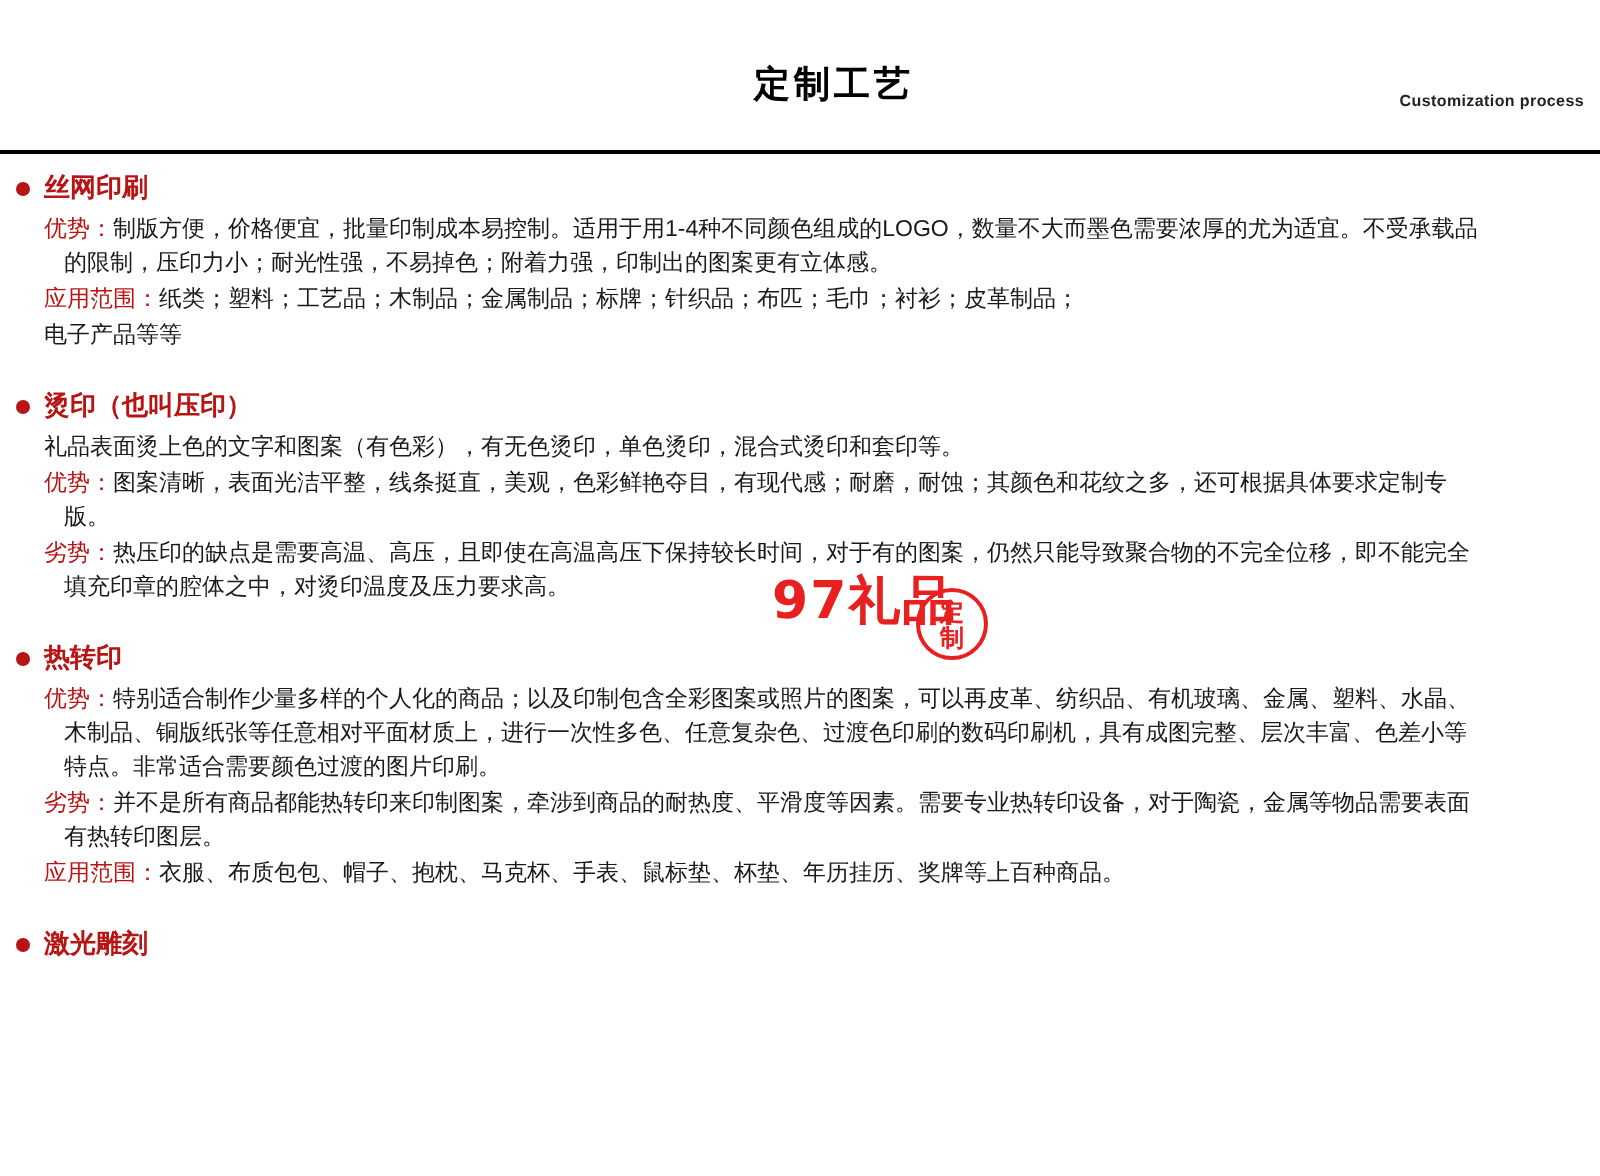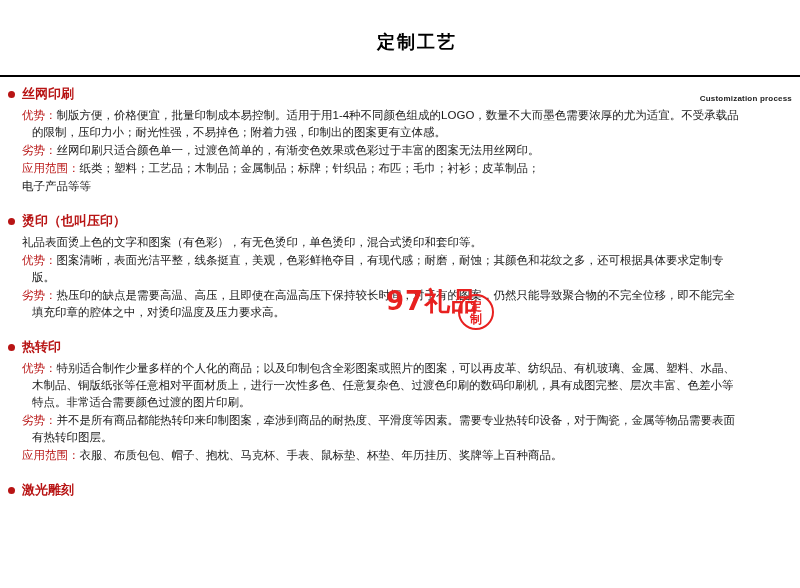--- a/index.html
+++ b/index.html
@@ -38,21 +38,20 @@
     color: #000000;
   }
   .header-sub {
     position: absolute;
     top: 46px;
     right: 8px;
     font-size: 8px;
     font-weight: bold;
     color: #222222;
     letter-spacing: 0.2px;
-    margin-top: 48px;
   }
   .rule {
     position: absolute;
     left: 0;
     top: 75px;
     width: 800px;
     height: 2px;
     background: #000000;
   }
   .content {
@@ -141,21 +140,20 @@
   <div class="rule"></div>
 
   <div class="content">
 
     <div class="section">
       <div class="sec-head">
         <span class="bullet"></span>
         <span>丝网印刷</span>
       </div>
       <p class="para"><span class="lbl">优势：</span>制版方便，价格便宜，批量印制成本易控制。适用于用1-4种不同颜色组成的LOGO，数量不大而墨色需要浓厚的尤为适宜。不受承载品的限制，压印力小；耐光性强，不易掉色；附着力强，印制出的图案更有立体感。</p>
-      <p class="para"><span class="lbl">劣势：</span>丝网印刷只适合颜色单一，过渡色简单的，有渐变色效果或色彩过于丰富的图案无法用丝网印。</p>
       <p class="para"><span class="lbl">应用范围：</span>纸类；塑料；工艺品；木制品；金属制品；标牌；针织品；布匹；毛巾；衬衫；皮革制品；</p>
       <p class="para">电子产品等等</p>
     </div>
 
     <div class="spacer-md"></div>
 
     <div class="section">
       <div class="sec-head">
         <span class="bullet"></span>
         <span>烫印（也叫压印）</span>

